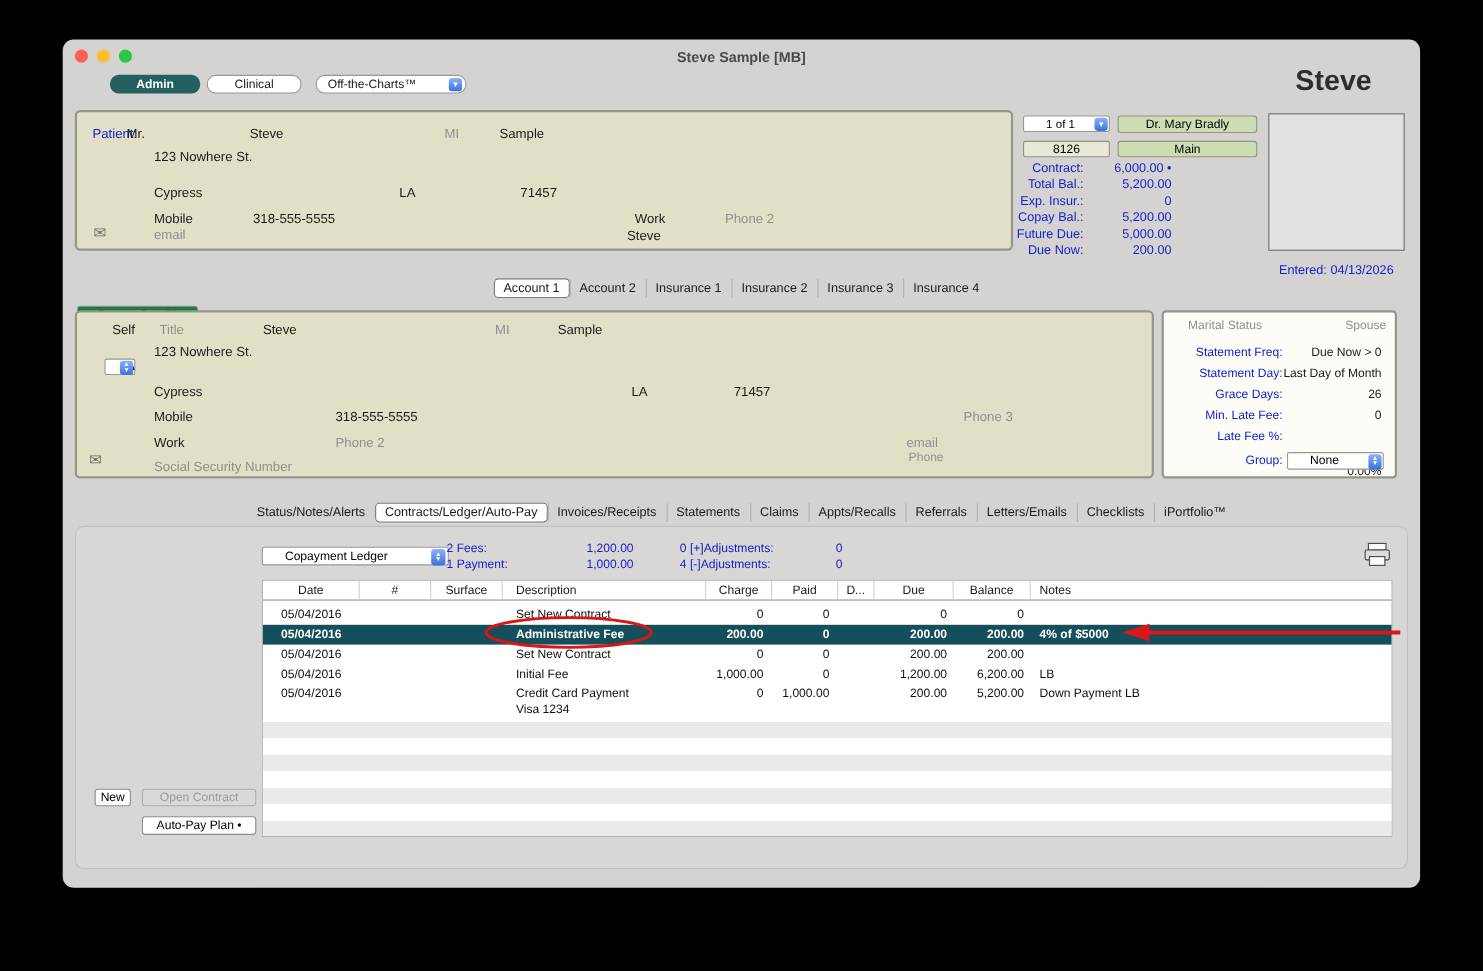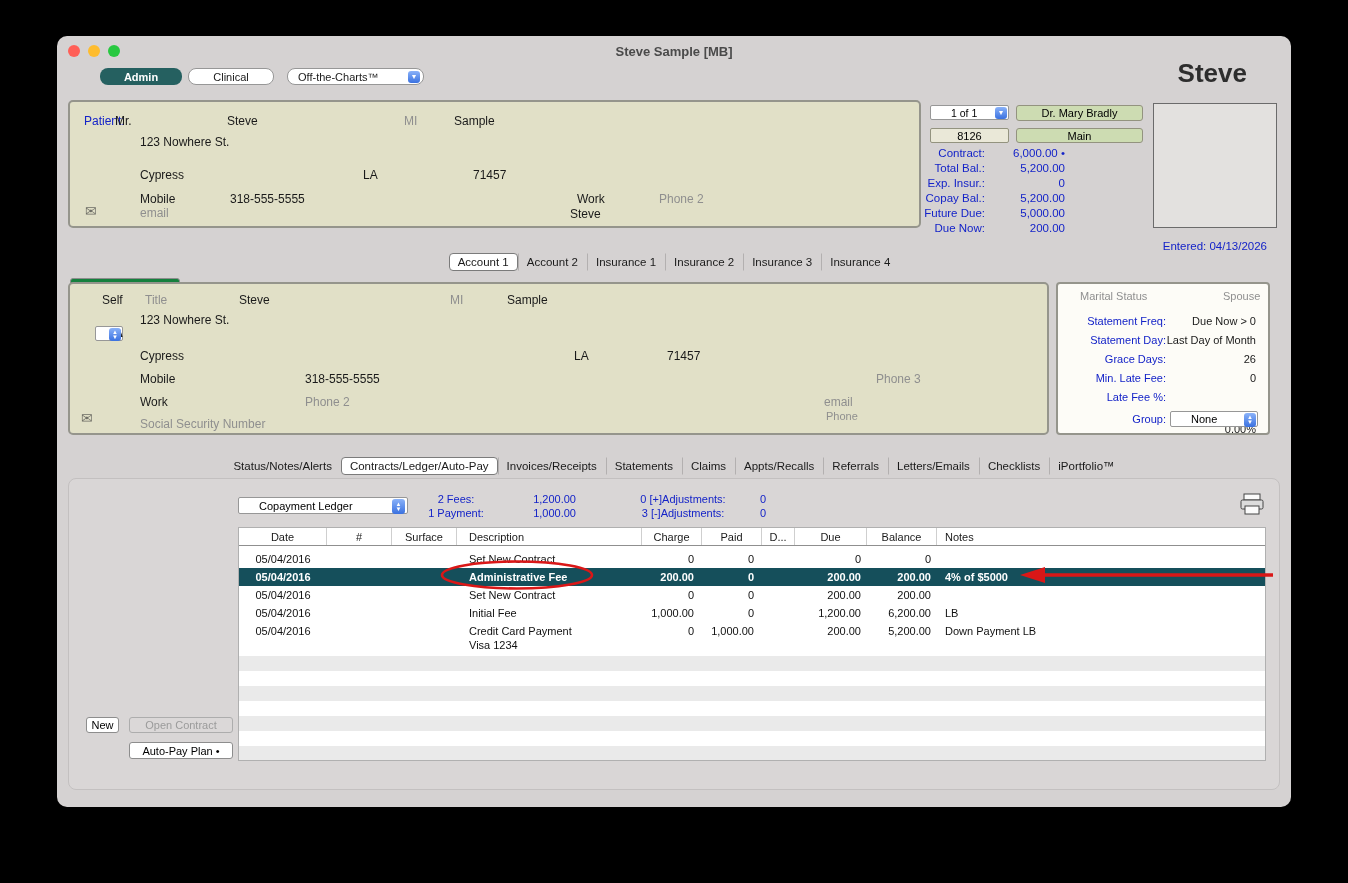--- a/index.html
+++ b/index.html
@@ -81,21 +81,21 @@
   .crow-tree { padding-left:4px; gap:3px; }
   .crow-child { padding-left:18px; }
   .crow-sel { background:#cac7c7; }
   .clist-stripes { position:absolute; left:0; right:0; top:69px; bottom:0;
                    background:repeating-linear-gradient(180deg,#eaeaea 0 15px,#fff 15px 30px); }
   .small-btn { position:absolute; height:16px; background:#fff; border:1px solid #8d8d8d; border-radius:3px;
                font-size:11px; display:flex; align-items:center; justify-content:center; }
   .btn-disabled { background:#dbd8d8; color:#9b9b9b; border-color:#adadad; }
 
   
-  .tot-label { position:absolute; text-align:center; font-size:11px; color:#1423c8; }
+  .tot-label { position:absolute; text-align:left; font-size:11px; color:#1423c8; }
   .tot-value { position:absolute; text-align:right; font-size:11px; color:#1423c8; }
   .ledger-table { position:absolute; left:169px; top:48px; width:1028px; height:234px; background:#fff; border:1px solid #b0b0b0; }
   .lrow, .lhead { display:grid; grid-template-columns:88px 65px 65px 185px 60px 60px 33px 72px 70px 1fr;
                   align-items:center; font-size:11px; color:#111; }
   .lhead { height:18px; border-bottom:1px solid #8f8f8f; color:#1a1a1a; }
   .lhead > span { height:100%; display:flex; align-items:center; justify-content:center; border-right:1px solid #cfcfcf; }
   .lhead > span:nth-child(4), .lhead > span:nth-child(10) { justify-content:flex-start; padding-left:12px; }
   .lhead > span:nth-child(10) { border-right:none; padding-left:8px; }
   .lrow { height:18px; }
   .lrow > :nth-child(1), .lrow > :nth-child(2), .lrow > :nth-child(3), .lrow > :nth-child(7) { text-align:center; }
@@ -265,21 +265,21 @@
           <span>▼</span>
         </span>
     </div>
 
     <span class="tot-label" style="left:337px; top:14px; width:100px;">2 Fees:</span>
     <span class="tot-value" style="left:447px; top:14px; width:60px;">1,200.00</span>
     <span class="tot-label" style="left:337px; top:28px; width:100px;">1 Payment:</span>
     <span class="tot-value" style="left:447px; top:28px; width:60px;">1,000.00</span>
     <span class="tot-label" style="left:549px; top:14px; width:130px;">0 [+]Adjustments:</span>
     <span class="tot-value" style="left:669px; top:14px; width:28px;">0</span>
-    <span class="tot-label" style="left:549px; top:28px; width:130px;">3 [-]Adjustments:</span>
+    <span class="tot-label" style="left:549px; top:28px; width:130px;">4 [-]Adjustments:</span>
     <span class="tot-value" style="left:669px; top:28px; width:28px;">0</span>
 
     <div style="position:absolute; left:1170px; top:14px; width:26px; height:26px;">
       <svg width="26" height="24">
         <rect x="5" y="1" width="16" height="6" fill="#fbfbfb" stroke="#444"></rect>
         <rect x="2" y="7" width="22" height="9" rx="1.5" fill="#dcdcdc" stroke="#444"></rect>
         <rect x="6" y="13" width="14" height="8" fill="#fbfbfb" stroke="#444"></rect>
       </svg>
     </div>
 

